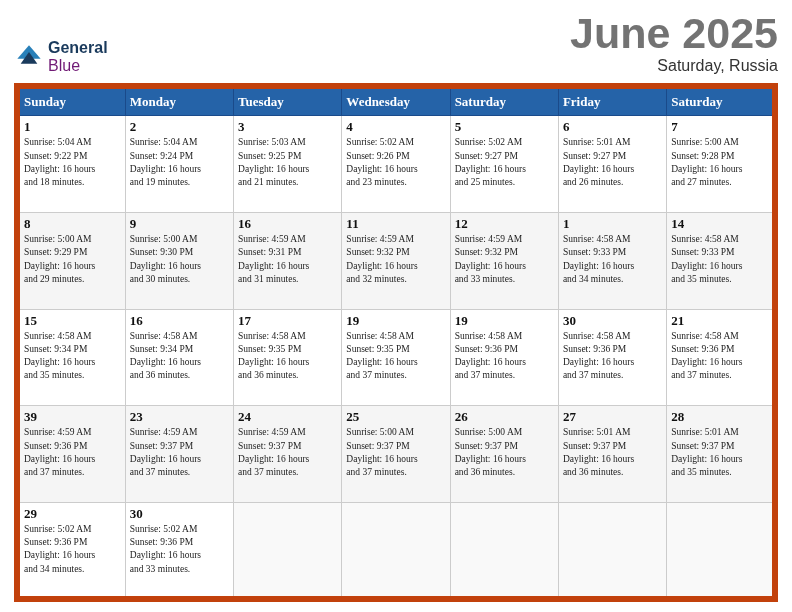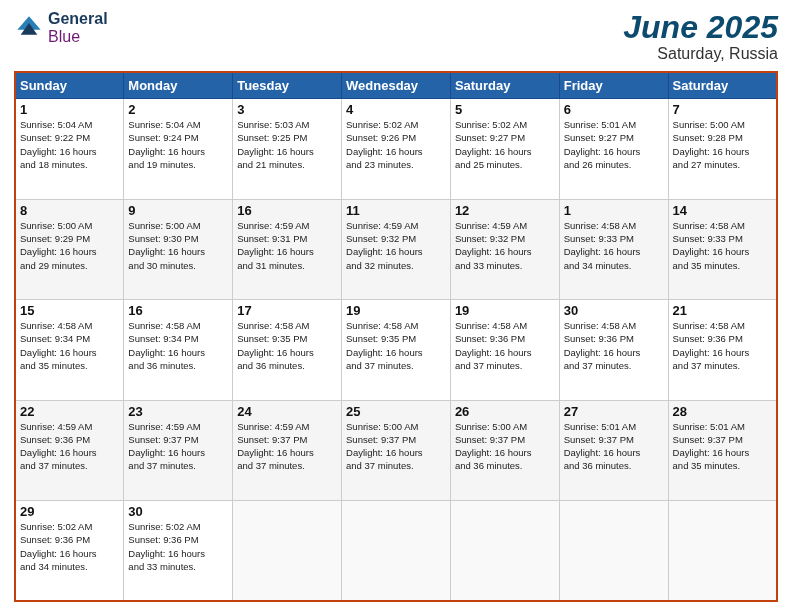--- a/index.html
+++ b/index.html
@@ -12,53 +12,53 @@
     }
     .page {
       width: 792px;
       height: 612px;
       padding: 10px 14px 10px 14px;
       display: flex;
       flex-direction: column;
     }
     .header {
       display: flex;
-      align-items: flex-start;
+      align-items: flex-end;
       justify-content: space-between;
       margin-bottom: 8px;
     }
     .logo {
       display: flex;
       align-items: center;
       gap: 4px;
     }
     .logo-icon {
       width: 30px;
       height: 30px;
     }
     .title-block {
       text-align: right;
     }
     .main-title {
-      font-size: 32px;
+      font-size: 43px;
       font-weight: bold;
-      color: #0c4a6e;
+      color: #737373;
       line-height: 1.1;
-      font-style: italic;
     }
     .subtitle {
       font-size: 16px;
       color: #333;
     }
     .calendar {
       flex: 1;
-      border: 2px solid #c2410c;
+      border: 6px solid #c2410c;
       border-collapse: collapse;
       width: 100%;
       table-layout: fixed;
+      font-family: Liberation Serif, serif;
     }
     .calendar th {
       background: #2563a8;
       color: #fff;
       font-size: 13px;
       font-weight: bold;
       padding: 5px 4px;
       text-align: left;
       border: 1px solid #1a4a8a;
     }
@@ -276,21 +276,21 @@
           <td>
             <span class="day-num">21</span>
             <div class="day-info" style="white-space: pre-line;">Sunrise: 4:58 AM
 Sunset: 9:36 PM
 Daylight: 16 hours
 and 37 minutes.</div>
           </td>
         </tr>
         <tr class="row-even">
           <td>
-            <span class="day-num">22</span>
+            <span class="day-num">39</span>
             <div class="day-info" style="white-space: pre-line;">Sunrise: 4:59 AM
 Sunset: 9:36 PM
 Daylight: 16 hours
 and 37 minutes.</div>
           </td>
           <td>
             <span class="day-num">23</span>
             <div class="day-info" style="white-space: pre-line;">Sunrise: 4:59 AM
 Sunset: 9:37 PM
 Daylight: 16 hours

